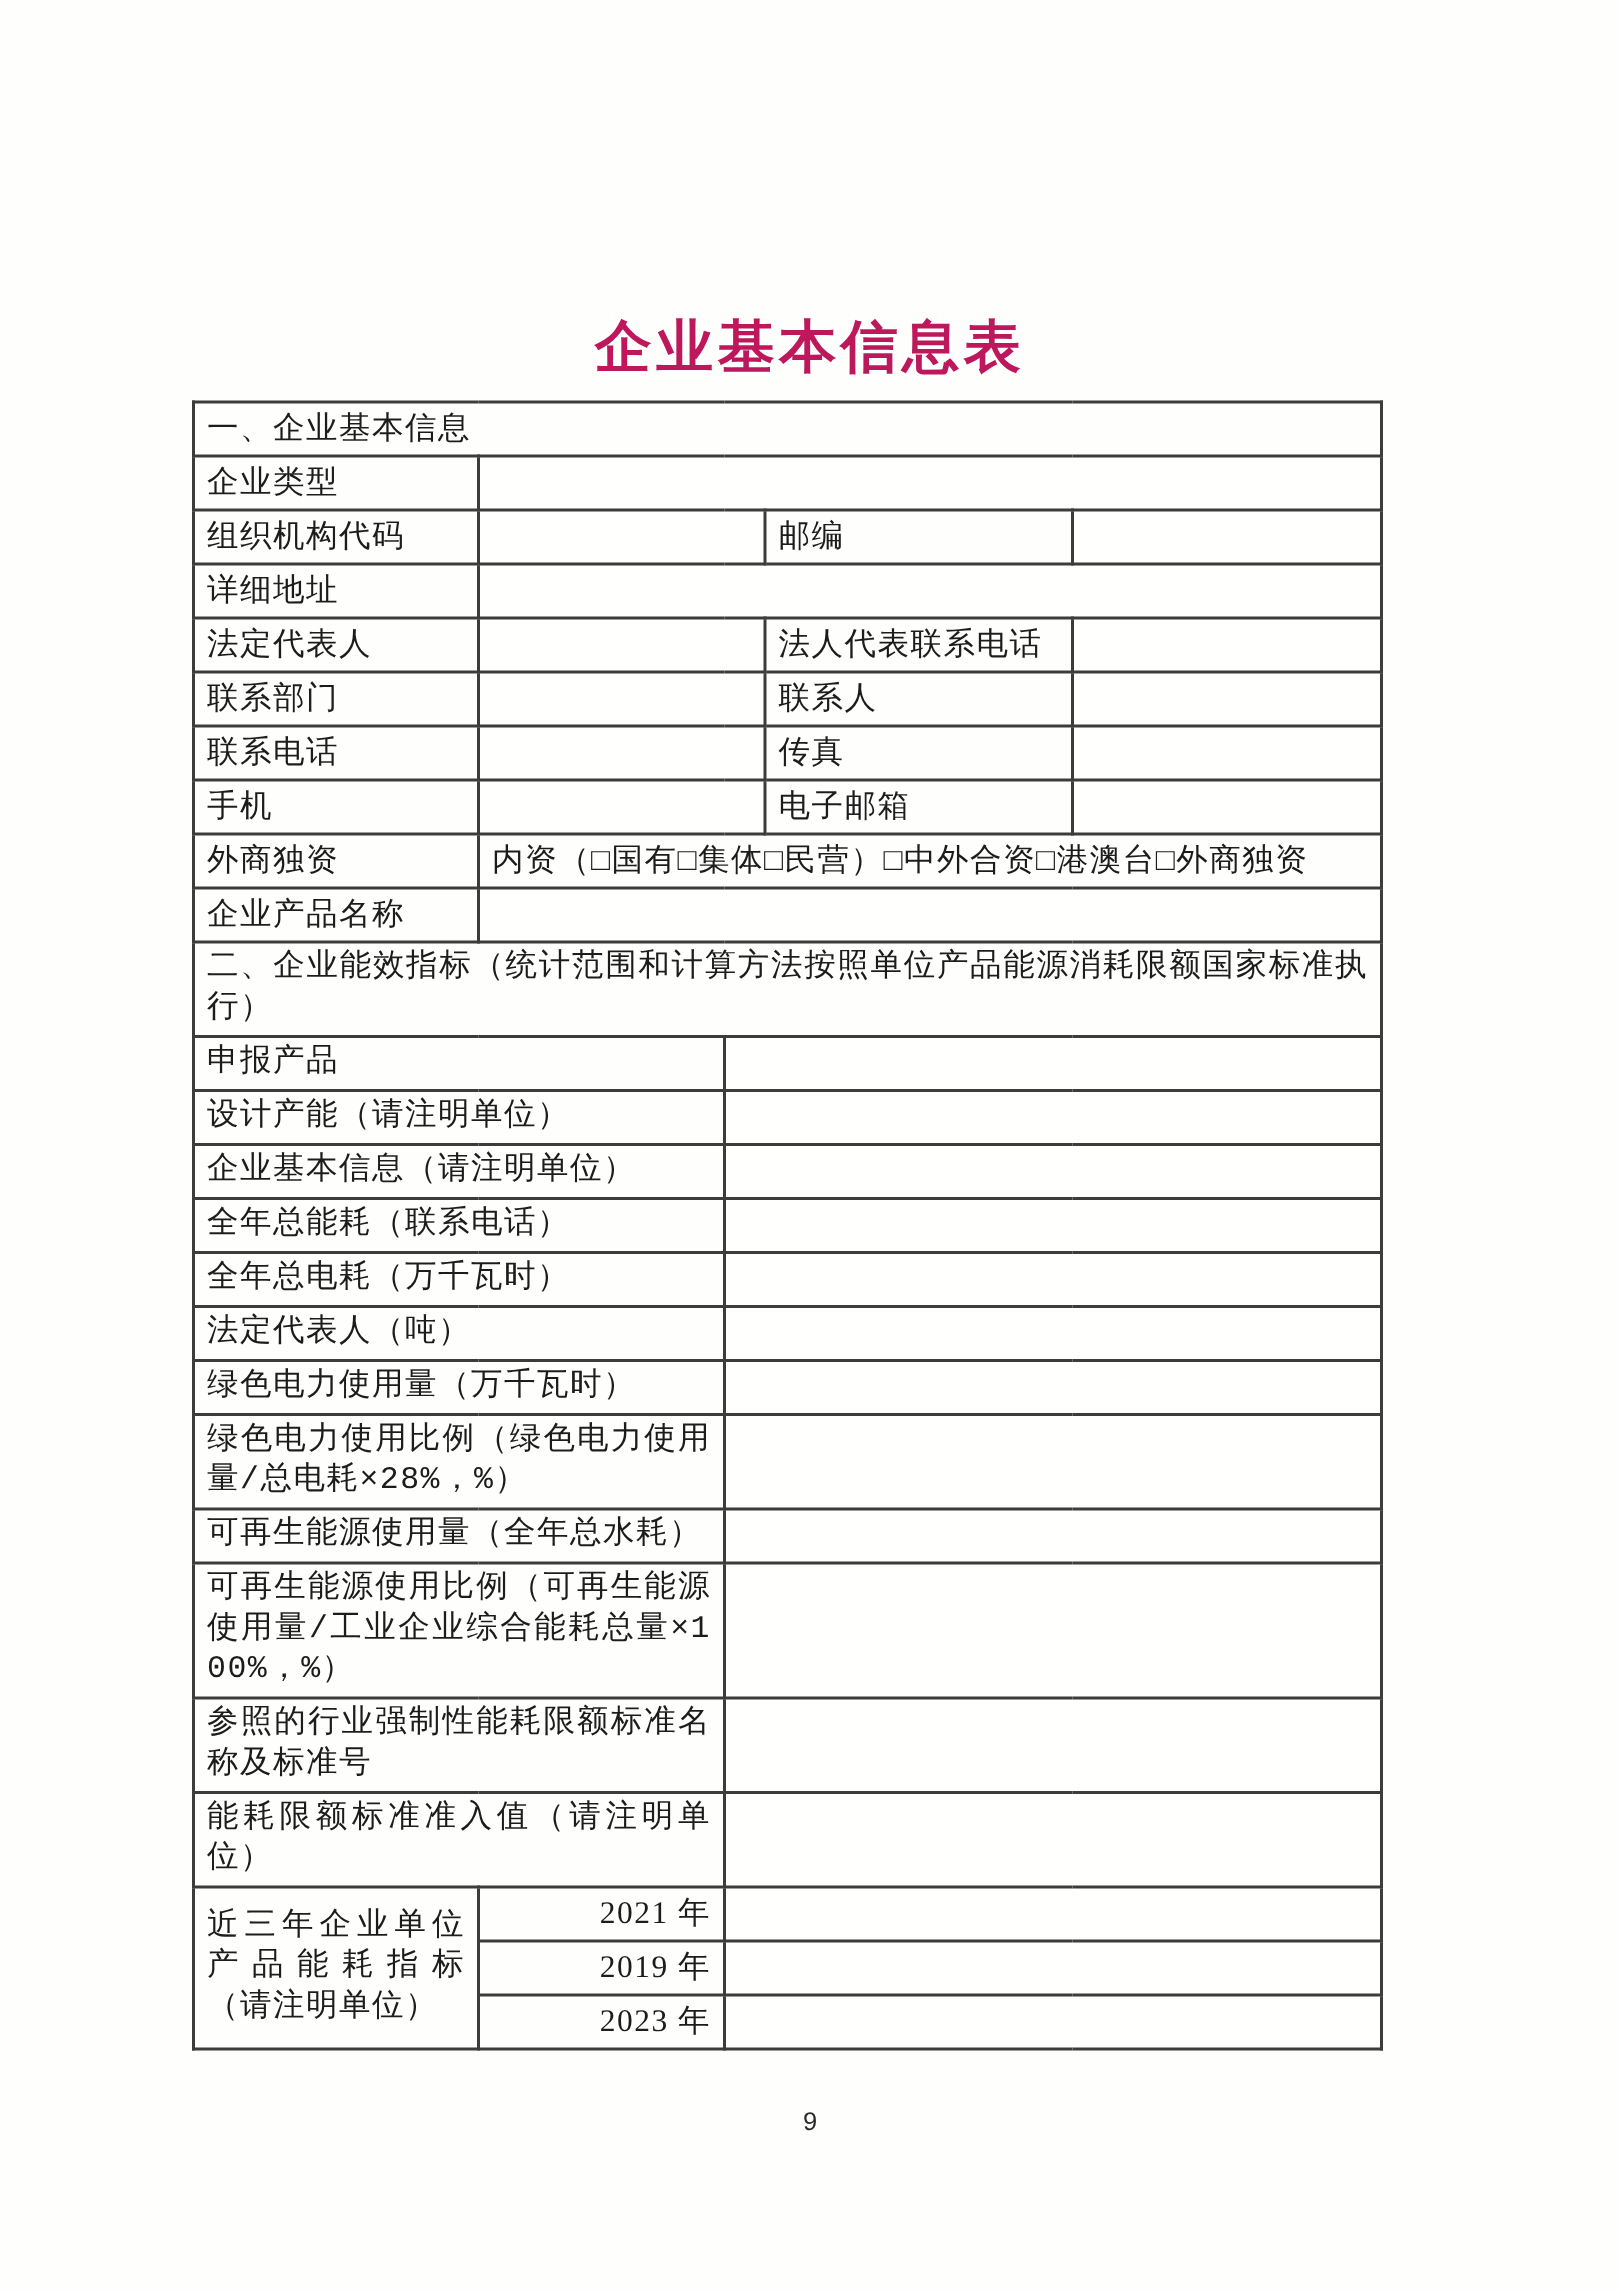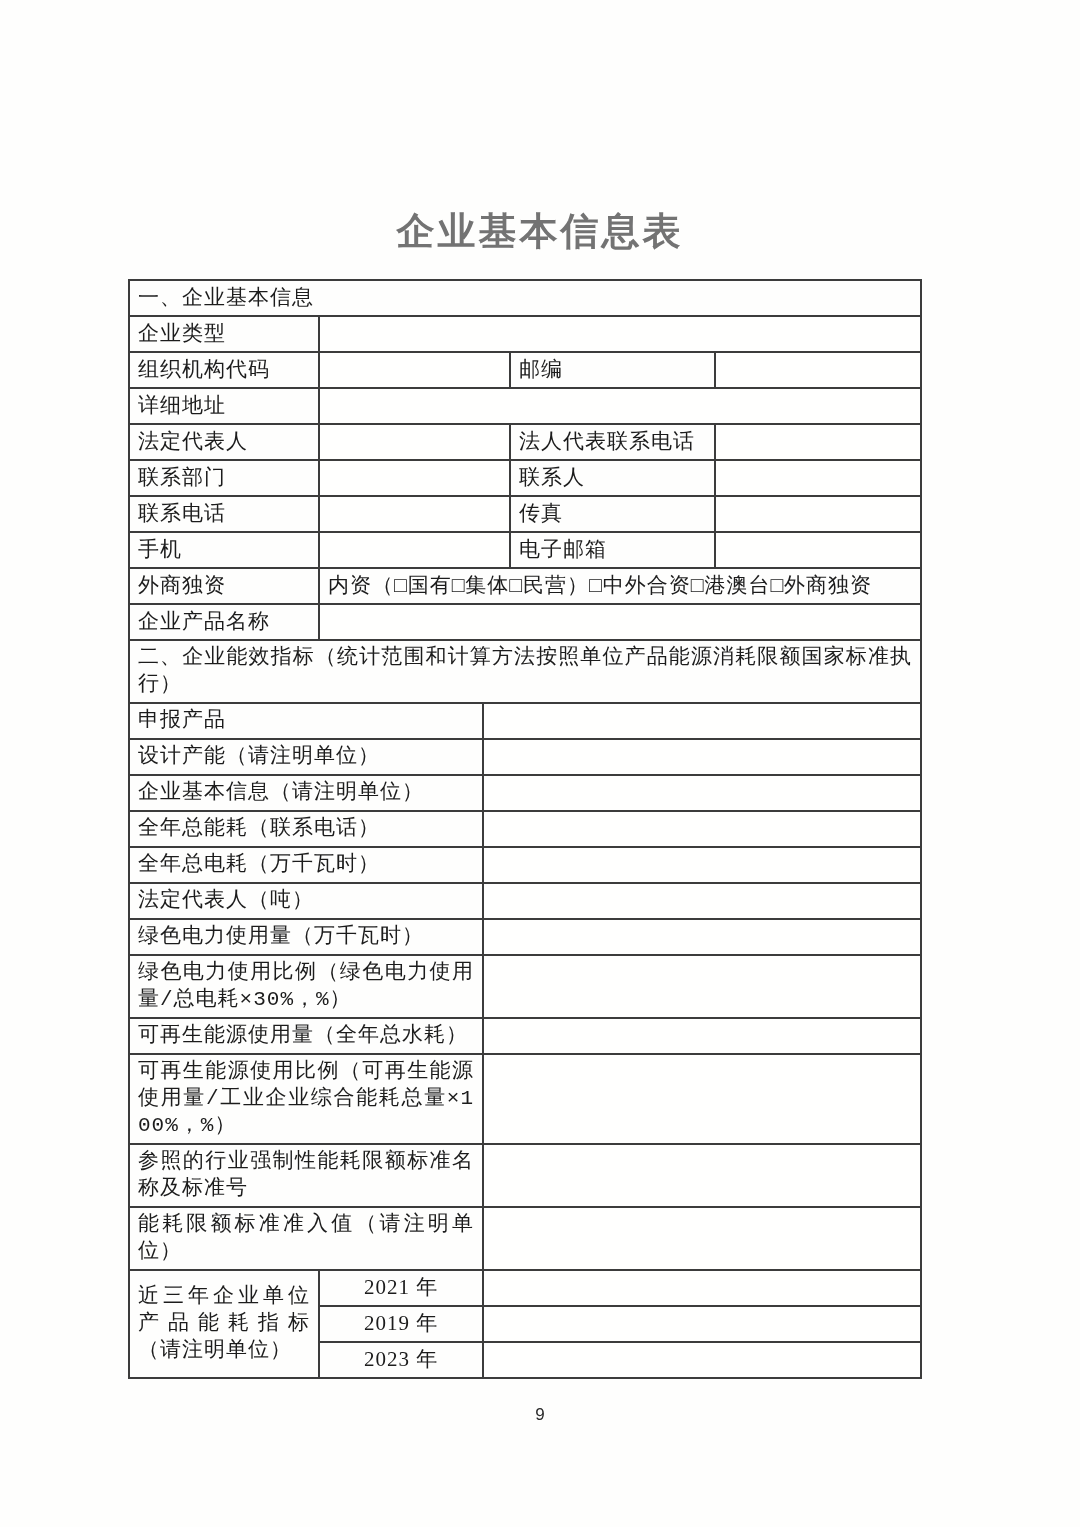--- a/index.html
+++ b/index.html
@@ -16,43 +16,43 @@
     overflow: hidden;
   }
   .doc-title {
     position: absolute;
     top: 206px; left: 0;
     width: 100%;
     text-align: center;
     font-size: 38px;
     font-weight: bold;
     letter-spacing: 3px;
-    color: #737373;
+    color: #be185d;
   }
   table.form-table {
     position: absolute;
-    left: 128px; top: 279px;
+    left: 128px; top: 267px;
     width: 792px;
     border-collapse: collapse;
     table-layout: fixed;
     font-size: 21px;
   }
   .form-table td {
     border: 2px solid #3c3c3c;
     padding: 3px 8px 4px 8px;
     line-height: 27px;
     vertical-align: middle;
     letter-spacing: 1px;
     word-break: break-all;
     overflow: hidden;
   }
   .section-header { letter-spacing: 2px; }
   .value-cell { background: #fffffe; }
   .indent { padding-left: 26px; }
-  .year-cell { text-align: center; }
+  .year-cell { text-align: right; }
   .justify { text-align: justify; font-family: Liberation Mono, monospace; }
   .page-number {
     position: absolute;
     top: 1405px; left: 0;
     width: 100%;
     text-align: center;
     font-family: "Liberation Sans", "DejaVu Sans", sans-serif;
     font-size: 17px;
     color: #2a2a2a;
   }
@@ -159,21 +159,21 @@
     </tr>
     <tr>
       <td colspan="2" class="justify">法定代表人（吨）</td>
       <td colspan="3" class="value-cell"></td>
     </tr>
     <tr>
       <td colspan="2" class="justify">绿色电力使用量（万千瓦时）</td>
       <td colspan="3" class="value-cell"></td>
     </tr>
     <tr>
-      <td colspan="2" class="justify">绿色电力使用比例（绿色电力使用量/总电耗×30%，%）</td>
+      <td colspan="2" class="justify">绿色电力使用比例（绿色电力使用量/总电耗×28%，%）</td>
       <td colspan="3" class="value-cell"></td>
     </tr>
     <tr>
       <td colspan="2" class="justify">可再生能源使用量（全年总水耗）</td>
       <td colspan="3" class="value-cell"></td>
     </tr>
     <tr>
       <td colspan="2" class="justify">可再生能源使用比例（可再生能源使用量/工业企业综合能耗总量×100%，%）</td>
       <td colspan="3" class="value-cell"></td>
     </tr>

